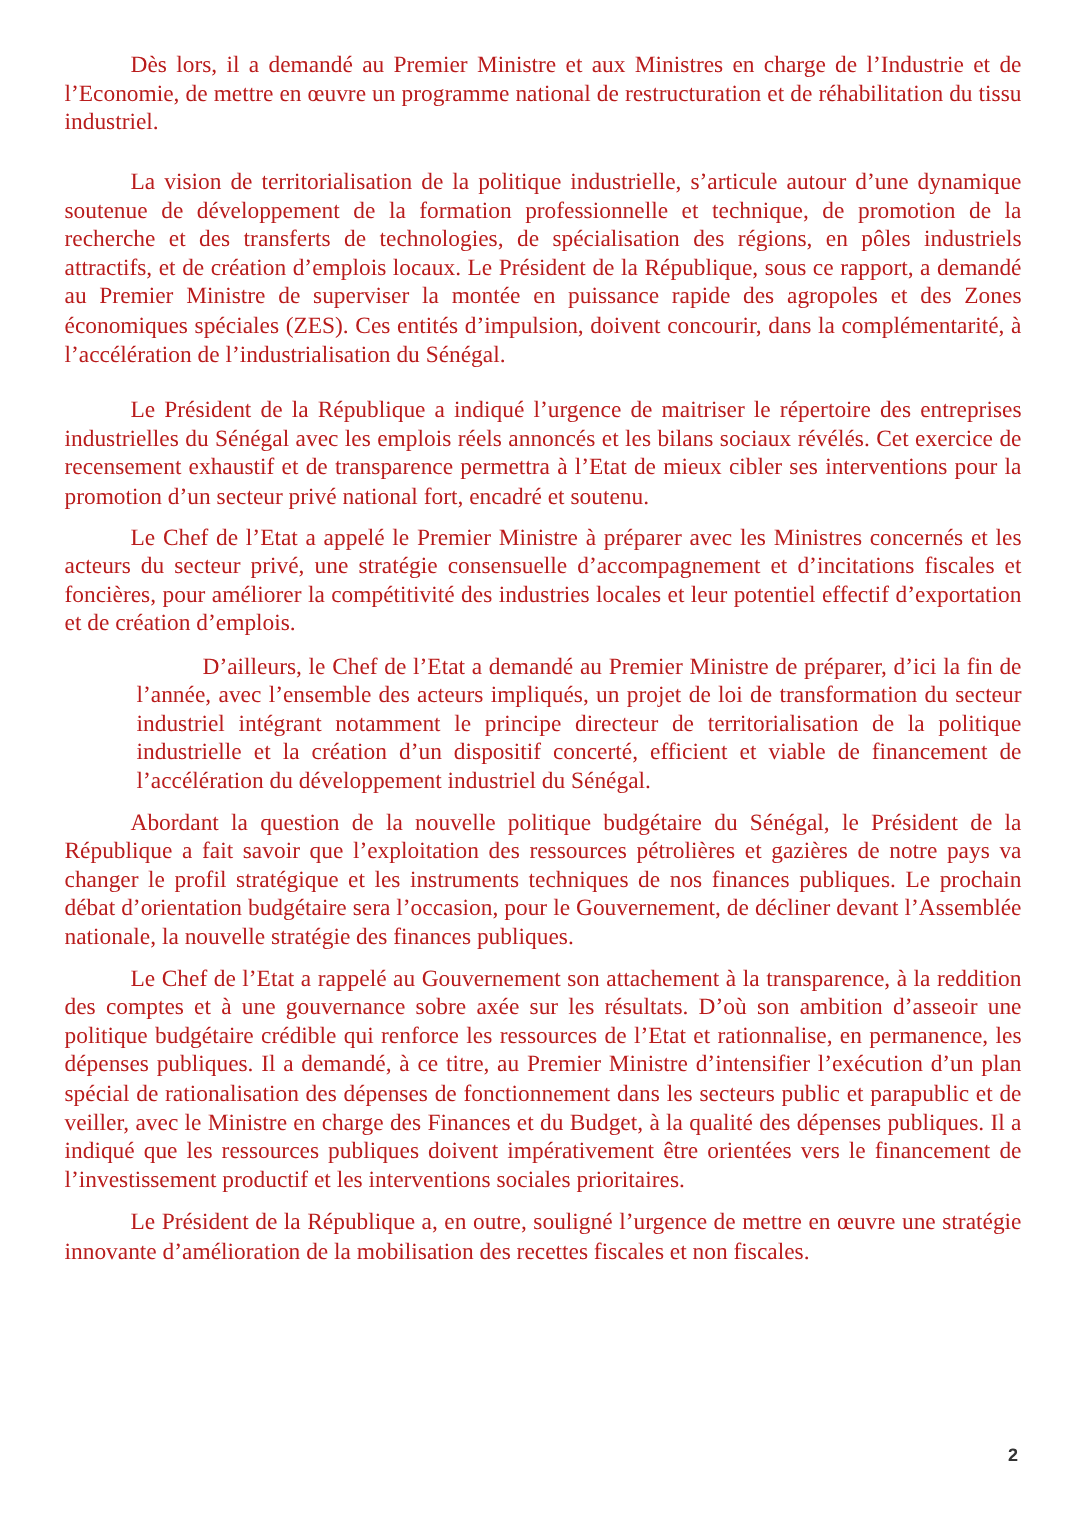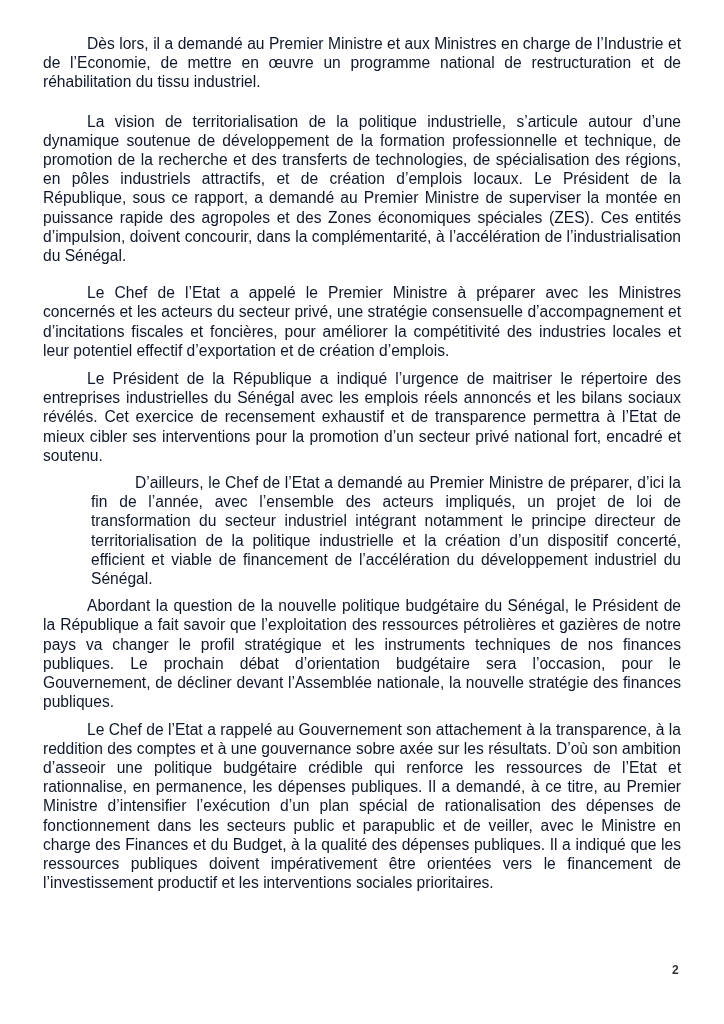--- a/index.html
+++ b/index.html
@@ -1,20 +1,20 @@
 <!DOCTYPE html>
 <html><head>
   <meta charset="utf-8">
   <style>
     html, body { margin: 0; padding: 0; background: #ffffff; }
     body { width: 724px; height: 1024px; position: relative; overflow: hidden; }
     .page {
       position: absolute; left: 43px; top: 34px; width: 638px;
-      font-family: Liberation Sans, sans-serif;
-      font-size: 15.6px; line-height: 19.2px; color: #0f172a;
+      font-family: Liberation Serif, serif;
+      font-size: 15.6px; line-height: 19.2px; color: #b91c1c;
     }
     .para { margin: 0; text-align: justify; text-indent: 44px; }
     .p1 { margin-bottom: 20px; }
     .p2 { margin-bottom: 18px; }
     .p3 { margin-bottom: 9px; }
     .p4 { margin-bottom: 8px; }
     .p5 { margin-bottom: 8px; margin-left: 48px; }
     .p6 { margin-bottom: 8px; }
     .p7 { margin-bottom: 9px; }
     .page-number {
@@ -22,20 +22,21 @@
       font-family: "Liberation Sans", "DejaVu Sans", sans-serif;
       font-size: 12px; font-weight: bold; color: #333;
     }
   </style>
 </head>
 <body>
 
 <div class="page">
   <p class="para p1">Dès lors, il a demandé au Premier Ministre et aux Ministres en charge de l’Industrie et de l’Economie, de mettre en œuvre un programme national de restructuration et de réhabilitation du tissu industriel.</p>
   <p class="para p2">La vision de territorialisation de la politique industrielle, s’articule autour d’une dynamique soutenue de développement de la formation professionnelle et technique, de promotion de la recherche et des transferts de technologies, de spécialisation des régions, en pôles industriels attractifs, et de création d’emplois locaux. Le Président de la République, sous ce rapport, a demandé au Premier Ministre de superviser la montée en puissance rapide des agropoles et des Zones économiques spéciales (ZES). Ces entités d’impulsion, doivent concourir, dans la complémentarité, à l’accélération de l’industrialisation du Sénégal.</p>
+  <p class="para p4">Le Président de la République a indiqué l’urgence de maitriser le répertoire des entreprises industrielles du Sénégal avec les emplois réels annoncés et les bilans sociaux révélés. Cet exercice de recensement exhaustif et de transparence permettra à l’Etat de mieux cibler ses interventions pour la promotion d’un secteur privé national fort, encadré et soutenu.</p>
   <p class="para p3">Le Chef de l’Etat a appelé le Premier Ministre à préparer avec les Ministres concernés et les acteurs du secteur privé, une stratégie consensuelle d’accompagnement et d’incitations fiscales et foncières, pour améliorer la compétitivité des industries locales et leur potentiel effectif d’exportation et de création d’emplois.</p>
-  <p class="para p4">Le Président de la République a indiqué l’urgence de maitriser le répertoire des entreprises industrielles du Sénégal avec les emplois réels annoncés et les bilans sociaux révélés. Cet exercice de recensement exhaustif et de transparence permettra à l’Etat de mieux cibler ses interventions pour la promotion d’un secteur privé national fort, encadré et soutenu.</p>
   <p class="para p5">D’ailleurs, le Chef de l’Etat a demandé au Premier Ministre de préparer, d’ici la fin de l’année, avec l’ensemble des acteurs impliqués, un projet de loi de transformation du secteur industriel intégrant notamment le principe directeur de territorialisation de la politique industrielle et la création d’un dispositif concerté, efficient et viable de financement de l’accélération du développement industriel du Sénégal.</p>
   <p class="para p6">Abordant la question de la nouvelle politique budgétaire du Sénégal, le Président de la République a fait savoir que l’exploitation des ressources pétrolières et gazières de notre pays va changer le profil stratégique et les instruments techniques de nos finances publiques. Le prochain débat d’orientation budgétaire sera l’occasion, pour le Gouvernement, de décliner devant l’Assemblée nationale, la nouvelle stratégie des finances publiques.</p>
   <p class="para p7">Le Chef de l’Etat a rappelé au Gouvernement son attachement à la transparence, à la reddition des comptes et à une gouvernance sobre axée sur les résultats. D’où son ambition d’asseoir une politique budgétaire crédible qui renforce les ressources de l’Etat et rationnalise, en permanence, les dépenses publiques. Il a demandé, à ce titre, au Premier Ministre d’intensifier l’exécution d’un plan spécial de rationalisation des dépenses de fonctionnement dans les secteurs public et parapublic et de veiller, avec le Ministre en charge des Finances et du Budget, à la qualité des dépenses publiques. Il a indiqué que les ressources publiques doivent impérativement être orientées vers le financement de l’investissement productif et les interventions sociales prioritaires.</p>
+  <p class="para p8">Le Président de la République a, en outre, souligné l’urgence de mettre en œuvre une stratégie innovante d’amélioration de la mobilisation des recettes fiscales et non fiscales.</p>
 </div>
 
 <div class="page-number">2</div>
 
 </body></html>

